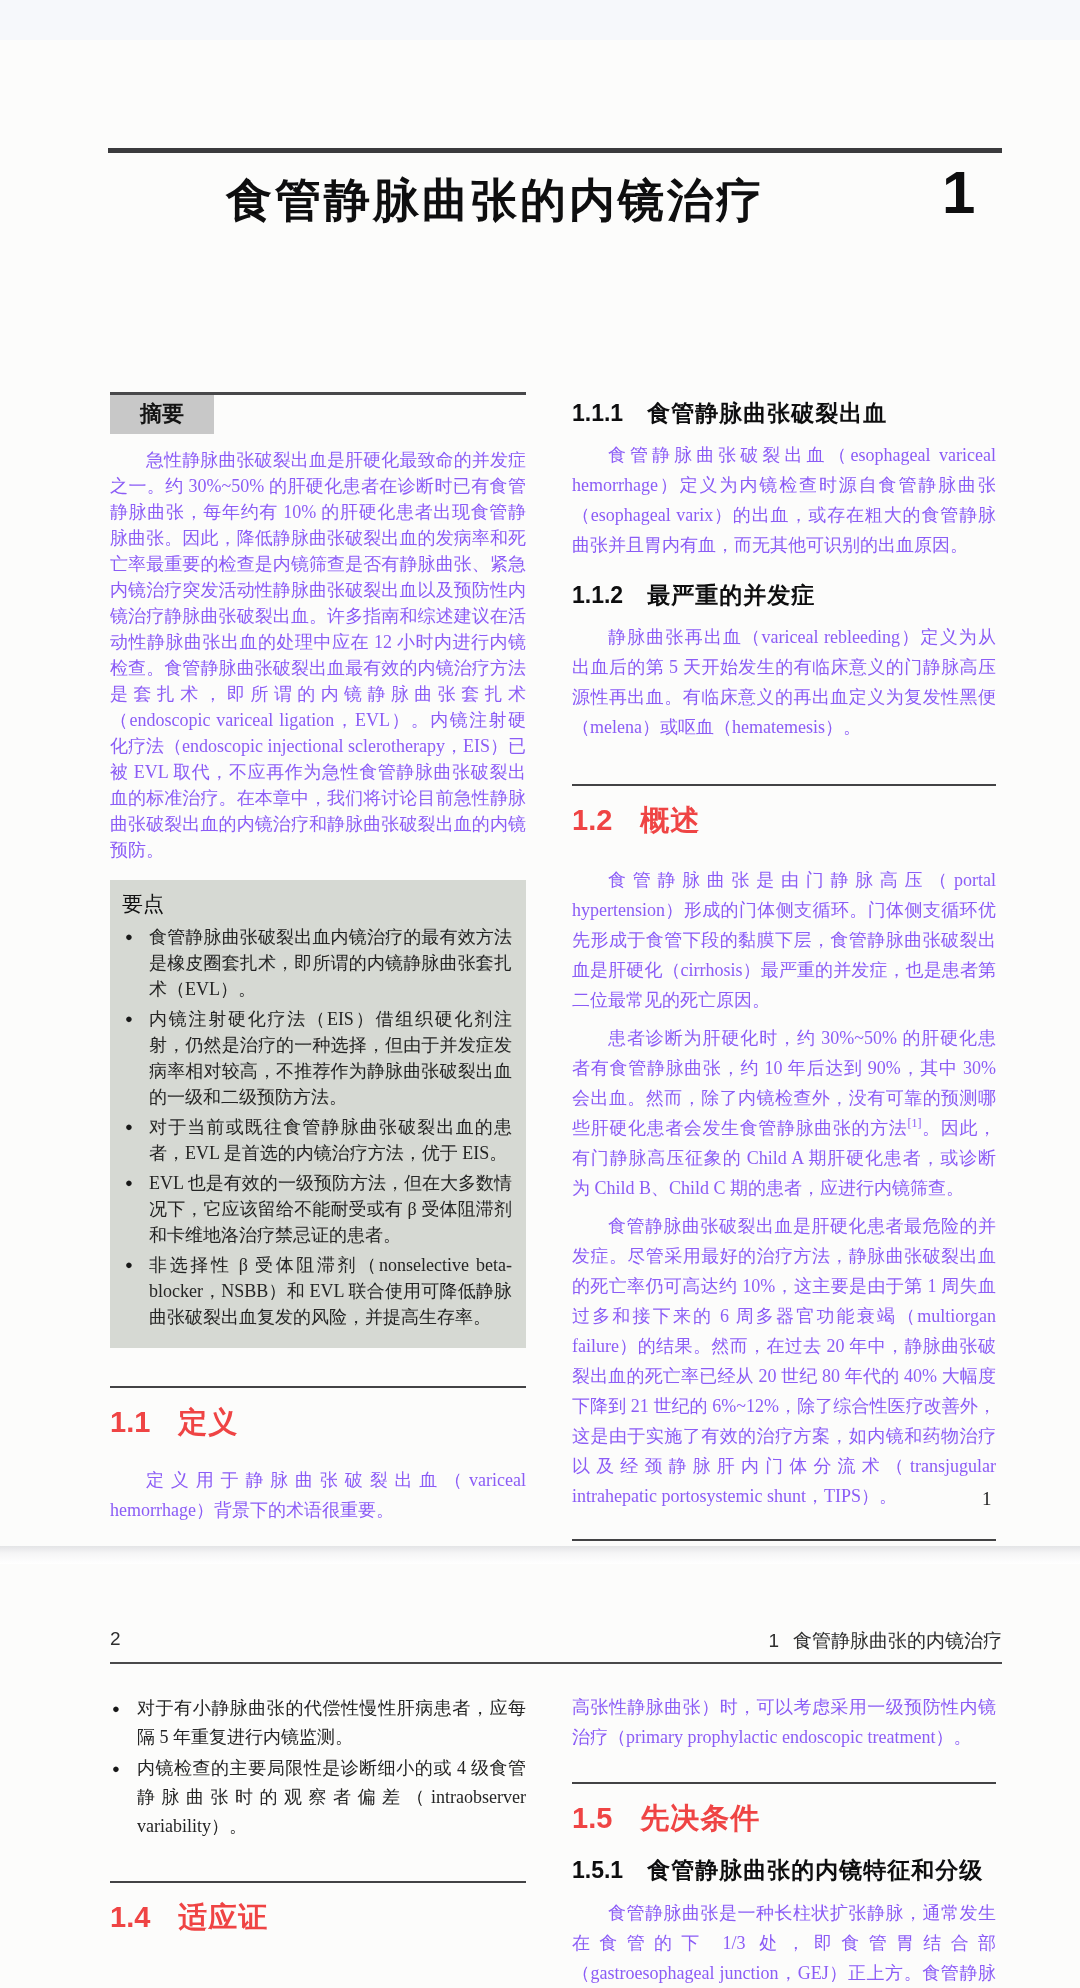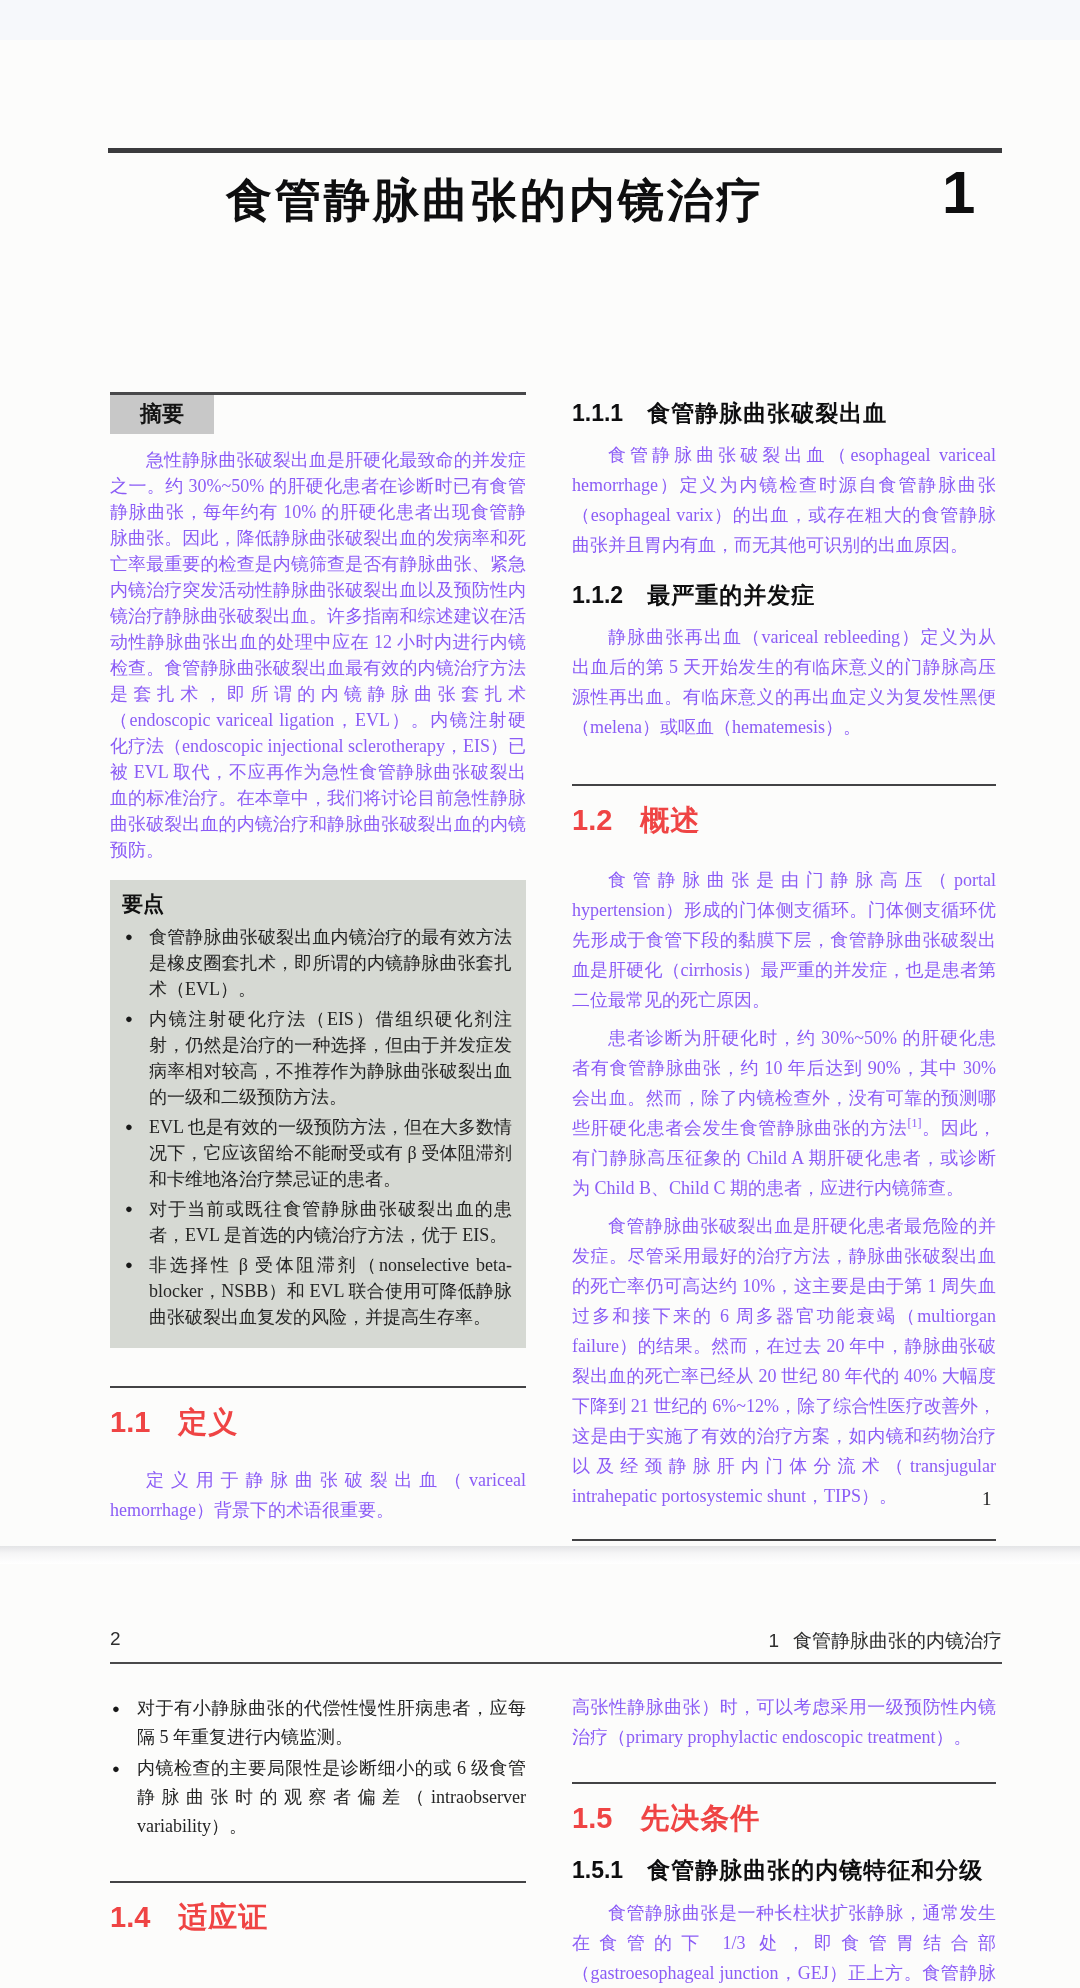--- a/index.html
+++ b/index.html
@@ -37,21 +37,21 @@
 
   
   .abstract-rule{height:3px;background:#48484a;}
   .abstract-label{display:block;width:104px;background:#c8c8c8;color:#141414;
     font-family:"Liberation Sans","DejaVu Sans",sans-serif;font-weight:bold;
     font-size:22px;text-align:center;padding:4px 0 5px;}
   .abstract-text{margin-top:13px;}
 
   
   .keypoints{background:#d6d9d3;margin-top:17px;padding:10px 14px 18px 12px;}
-  .kp-title{font-family:"Liberation Sans","DejaVu Sans",sans-serif;font-weight:bold;
+  .kp-title{font-family:"Liberation Sans","DejaVu Sans",sans-serif;font-weight:normal;
     font-size:21px;color:#111;}
   .kp-list{list-style:none;margin-top:6px;}
   .kp-list li{position:relative;padding-left:27px;margin-top:4px;
     font-size:18px;line-height:26px;text-align:justify;}
   .kp-list li::before{content:"\25CF";position:absolute;left:3px;top:0;font-size:13px;color:#181818;}
 
   
   .sec-rule{height:2px;background:#434345;}
   h2.sec{font-family:"Liberation Sans","DejaVu Sans",sans-serif;font-weight:bold;
     font-size:29px;color:#ef4444;margin:15px 0 0;letter-spacing:1px;}
@@ -99,22 +99,22 @@
 
     <div class="abstract-rule"></div>
     <span class="abstract-label">摘要</span>
     <p class="body-text indent abstract-text">急性静脉曲张破裂出血是肝硬化最致命的并发症之一。约 30%~50% 的肝硬化患者在诊断时已有食管静脉曲张，每年约有 10% 的肝硬化患者出现食管静脉曲张。因此，降低静脉曲张破裂出血的发病率和死亡率最重要的检查是内镜筛查是否有静脉曲张、紧急内镜治疗突发活动性静脉曲张破裂出血以及预防性内镜治疗静脉曲张破裂出血。许多指南和综述建议在活动性静脉曲张出血的处理中应在 12 小时内进行内镜检查。食管静脉曲张破裂出血最有效的内镜治疗方法是套扎术，即所谓的内镜静脉曲张套扎术（endoscopic variceal ligation，EVL）。内镜注射硬化疗法（endoscopic injectional sclerotherapy，EIS）已被 EVL 取代，不应再作为急性食管静脉曲张破裂出血的标准治疗。在本章中，我们将讨论目前急性静脉曲张破裂出血的内镜治疗和静脉曲张破裂出血的内镜预防。</p>
 
     <div class="keypoints">
       <div class="kp-title">要点</div>
       <ul class="kp-list">
         <li>食管静脉曲张破裂出血内镜治疗的最有效方法是橡皮圈套扎术，即所谓的内镜静脉曲张套扎术（EVL）。</li>
         <li>内镜注射硬化疗法（EIS）借组织硬化剂注射，仍然是治疗的一种选择，但由于并发症发病率相对较高，不推荐作为静脉曲张破裂出血的一级和二级预防方法。</li>
+        <li>对于当前或既往食管静脉曲张破裂出血的患者，EVL 是首选的内镜治疗方法，优于 EIS。</li>
         <li>EVL 也是有效的一级预防方法，但在大多数情况下，它应该留给不能耐受或有 β 受体阻滞剂和卡维地洛治疗禁忌证的患者。</li>
-        <li>对于当前或既往食管静脉曲张破裂出血的患者，EVL 是首选的内镜治疗方法，优于 EIS。</li>
         <li>非选择性 β 受体阻滞剂（nonselective beta-blocker，NSBB）和 EVL 联合使用可降低静脉曲张破裂出血复发的风险，并提高生存率。</li>
       </ul>
     </div>
 
     <div class="sec-rule" style="margin-top:38px"></div>
     <h2 class="sec">
       <span class="sec-num">1.1</span><span>定义</span>
     </h2>
     <p class="body-text indent" style="margin-top:22px;line-height:30px">定义用于静脉曲张破裂出血（variceal hemorrhage）背景下的术语很重要。</p>
   </div>
@@ -158,21 +158,21 @@
 
   <div class="p2-header">
     <span class="hdr-left">2</span>
     <span class="hdr-right"><span class="hdr-chnum">1</span><span>食管静脉曲张的内镜治疗</span></span>
   </div>
   <div class="p2-rule"></div>
 
   <div class="col col-left-2">
     <ul class="bullets">
       <li>对于有小静脉曲张的代偿性慢性肝病患者，应每隔 5 年重复进行内镜监测。</li>
-      <li>内镜检查的主要局限性是诊断细小的或 6 级食管静脉曲张时的观察者偏差（intraobserver variability）。</li>
+      <li>内镜检查的主要局限性是诊断细小的或 4 级食管静脉曲张时的观察者偏差（intraobserver variability）。</li>
     </ul>
 
     <div class="sec-rule" style="margin-top:40px"></div>
     <h2 class="sec">
       <span class="sec-num">1.4</span><span>适应证</span>
     </h2>
 
   </div>
 
   <div class="col col-right-2">

